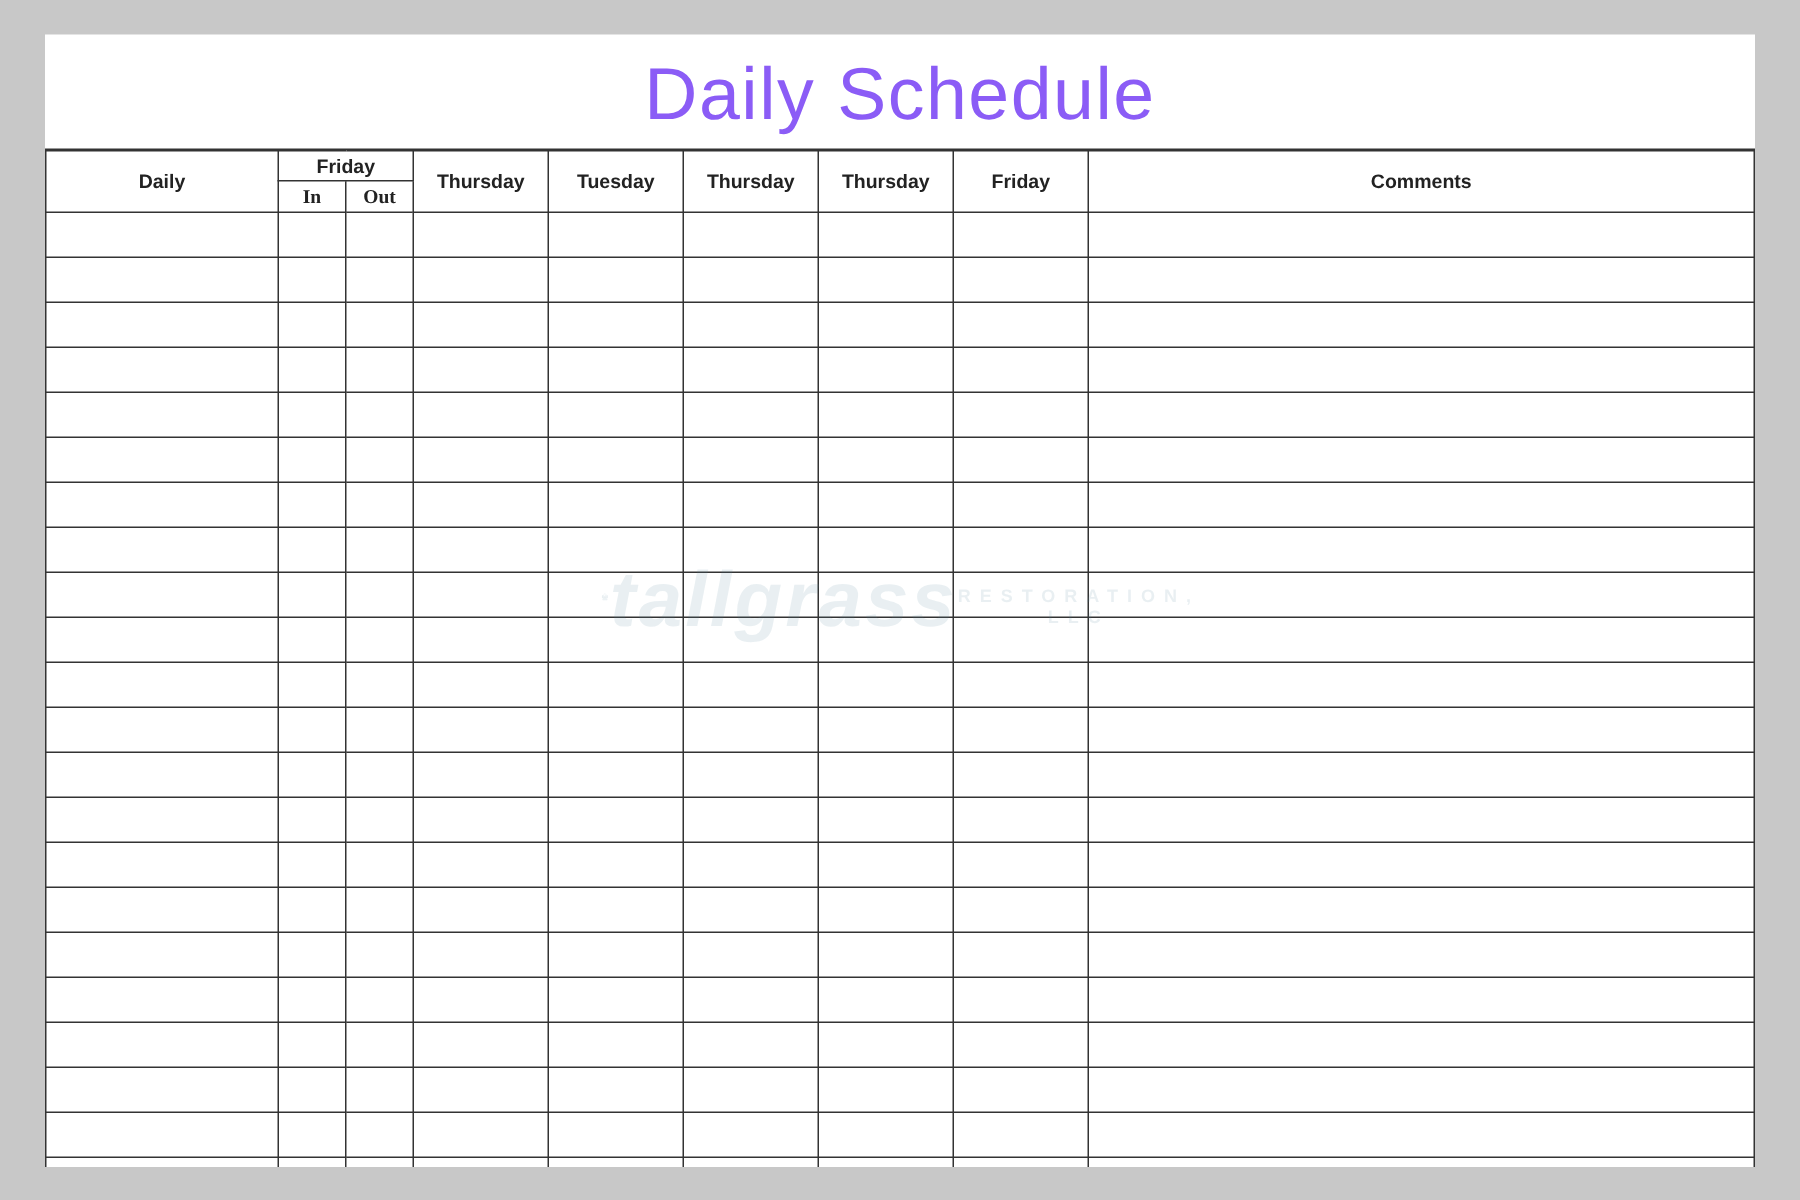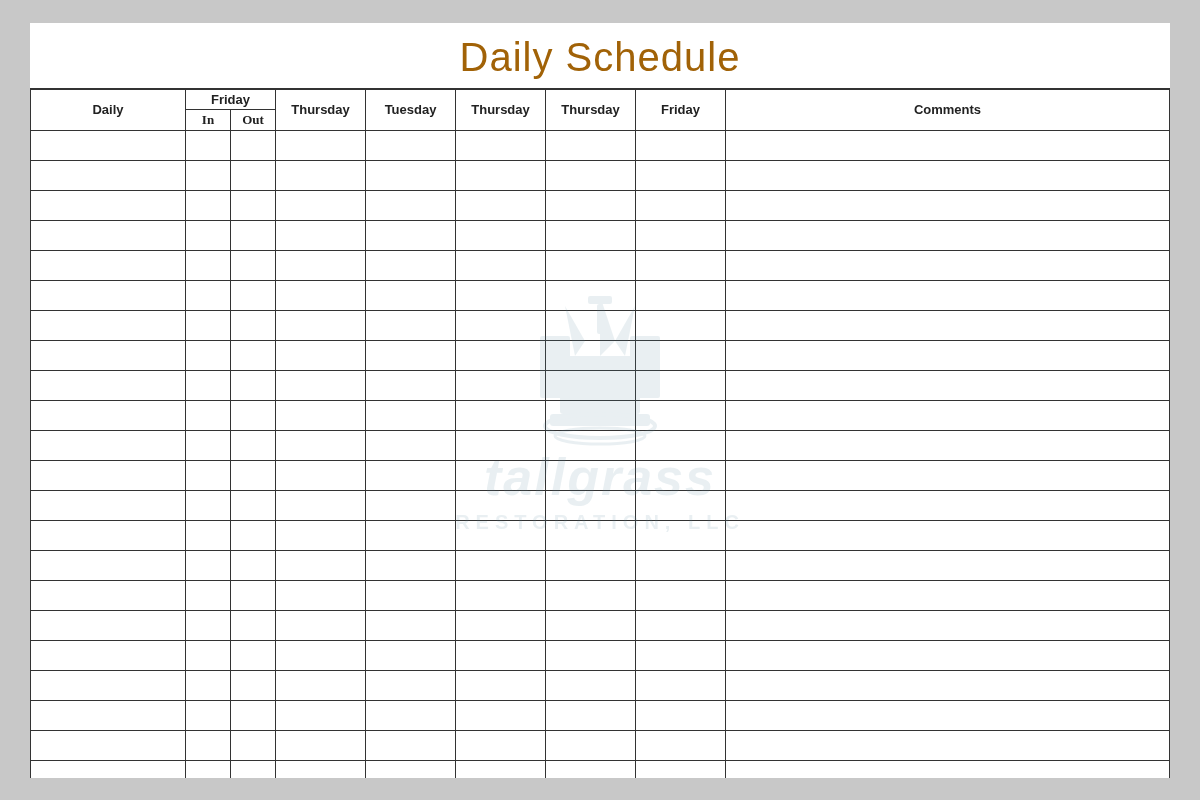--- a/index.html
+++ b/index.html
@@ -29,23 +29,23 @@
     }
 
     .title-section {
       text-align: center;
       padding: 12px 0 8px 0;
       border-bottom: 1.5px solid #333;
       flex-shrink: 0;
     }
 
     .title-text {
-      font-size: 40px;
+      font-size: 49px;
       font-weight: normal;
-      color: #a16207;
+      color: #8b5cf6;
       letter-spacing: 1px;
     }
 
     .schedule-table {
       width: 100%;
       border-collapse: collapse;
       flex: 1;
       table-layout: fixed;
     }
 
@@ -92,21 +92,21 @@
       height: 30px;
     }
 
     
     .watermark {
       position: absolute;
       top: 50%;
       left: 50%;
       transform: translate(-50%, -50%);
       display: flex;
-      flex-direction: column;
+      flex-direction: row;
       align-items: center;
       justify-content: center;
       pointer-events: none;
       opacity: 0.13;
       z-index: 10;
       width: 400px;
     }
 
     .watermark-logo {
       width: 200px;
@@ -118,21 +118,21 @@
       font-size: 52px;
       font-weight: bold;
       color: #5a8a9f;
       letter-spacing: 2px;
       font-style: italic;
       text-align: center;
       line-height: 1;
     }
 
     .watermark-sub {
-      font-size: 20px;
+      font-size: 12px;
       letter-spacing: 6px;
       color: #5a8a9f;
       margin-top: 8px;
       font-weight: bold;
       text-align: center;
     }
   </style>
 </head>
 <body>
 

